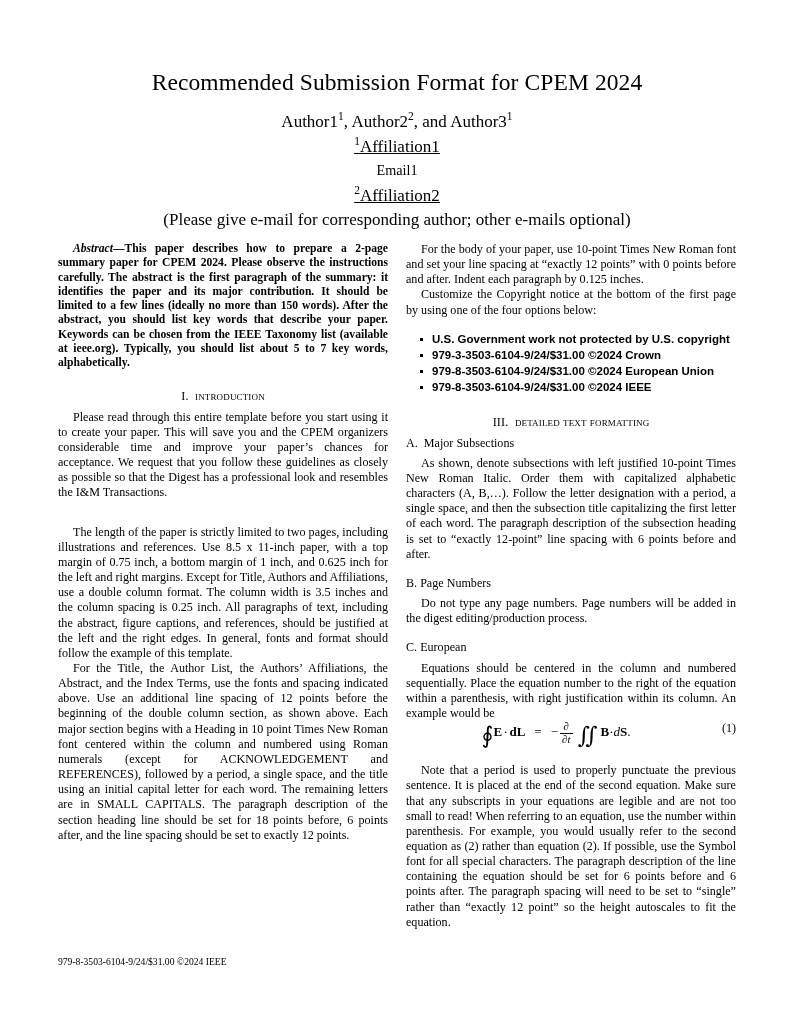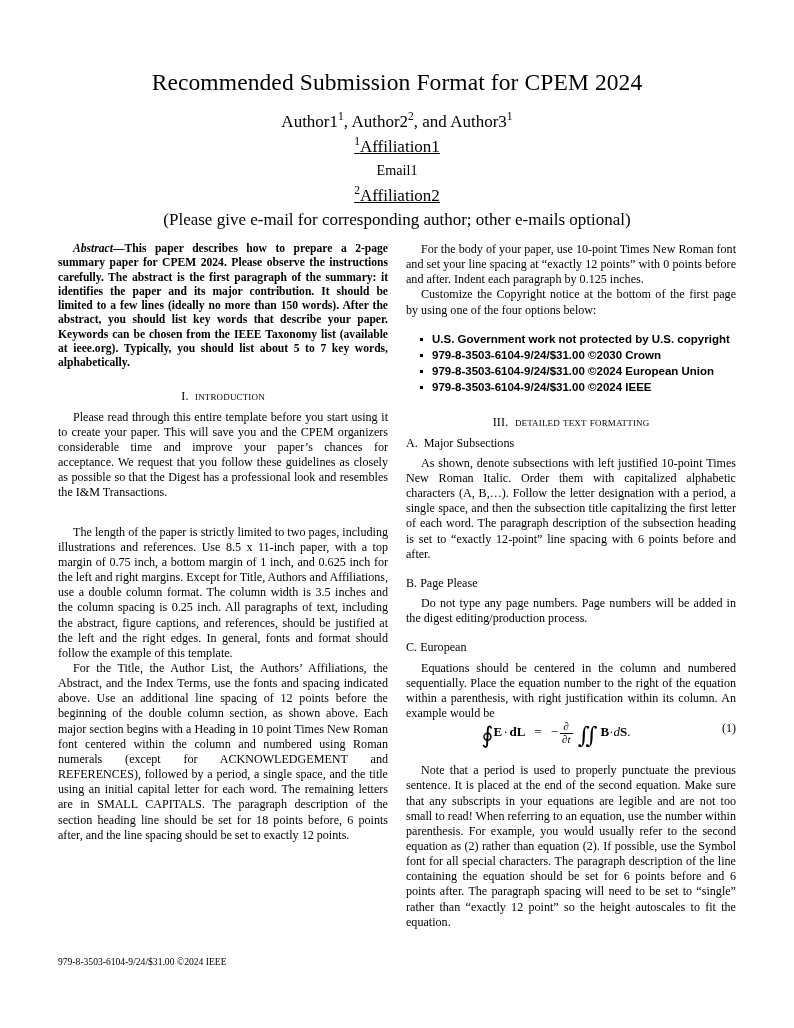--- a/index.html
+++ b/index.html
@@ -286,40 +286,40 @@
 
     <div class="col col-right">
 
       <p class="body">For the body of your paper, use 10-point Times New Roman font and set your line spacing at “exactly 12 points” with 0 points before and after. Indent each paragraph by 0.125 inches.</p>
       <p class="body">Customize the Copyright notice at the bottom of the first page by using one of the four options below:</p>
 
       <div class="sp-14"></div>
 
       <ul class="copyright-options">
         <li>U.S. Government work not protected by U.S. copyright</li>
-        <li>979-8-3503-6104-9/24/$31.00 ©2030 Crown</li>
+        <li>979-3-3503-6104-9/24/$31.00 ©2024 Crown</li>
         <li>979-8-3503-6104-9/24/$31.00 ©2024 European Union</li>
         <li>979-8-3503-6104-9/24/$31.00 ©2024 IEEE</li>
       </ul>
 
       <div class="sp-18"></div>
 
       <h2 class="section-heading"><span class="num">III.</span>&nbsp;&nbsp;<span class="ttl">Detailed Text Formatting</span></h2>
 
       <div class="sp-6"></div>
 
       <h3 class="subsection-heading"><span>A.</span>&nbsp;&nbsp;<span>Major Subsections</span></h3>
 
       <div class="sp-5"></div>
 
       <p class="body">As shown, denote subsections with left justified 10-point Times New Roman Italic. Order them with capitalized alphabetic characters (A, B,…). Follow the letter designation with a period, a single space, and then the subsection title capitalizing the first letter of each word. The paragraph description of the subsection heading is set to “exactly 12-point” line spacing with 6 points before and after.</p>
 
       <div class="sp-14"></div>
 
-      <h3 class="subsection-heading"><span>B.</span>&nbsp;<span>Page Please</span></h3>
+      <h3 class="subsection-heading"><span>B.</span>&nbsp;<span>Page Numbers</span></h3>
 
       <div class="sp-5"></div>
 
       <p class="body">Do not type any page numbers. Page numbers will be added in the digest editing/production process.</p>
 
       <div class="sp-14"></div>
 
       <h3 class="subsection-heading"><span>C.</span>&nbsp;<span>European</span></h3>
 
       <div class="sp-5"></div>

